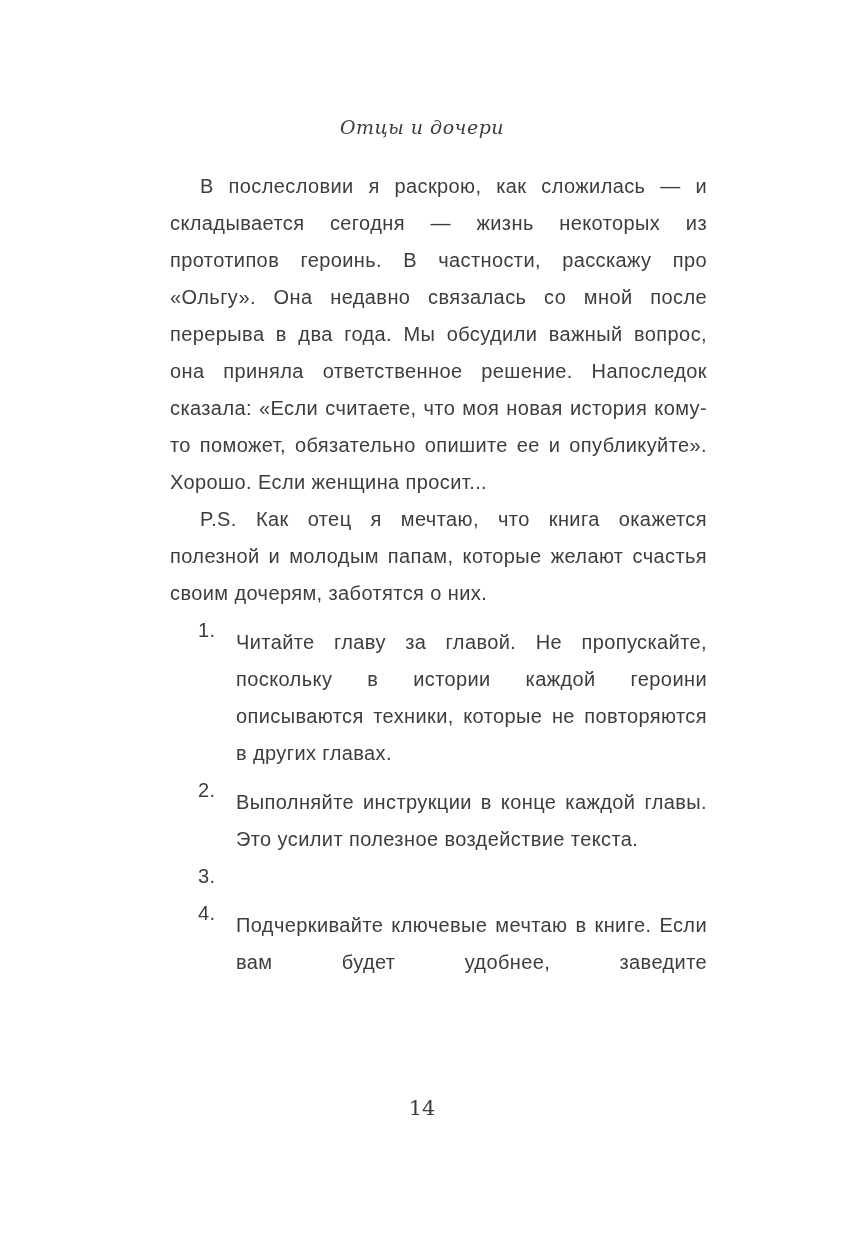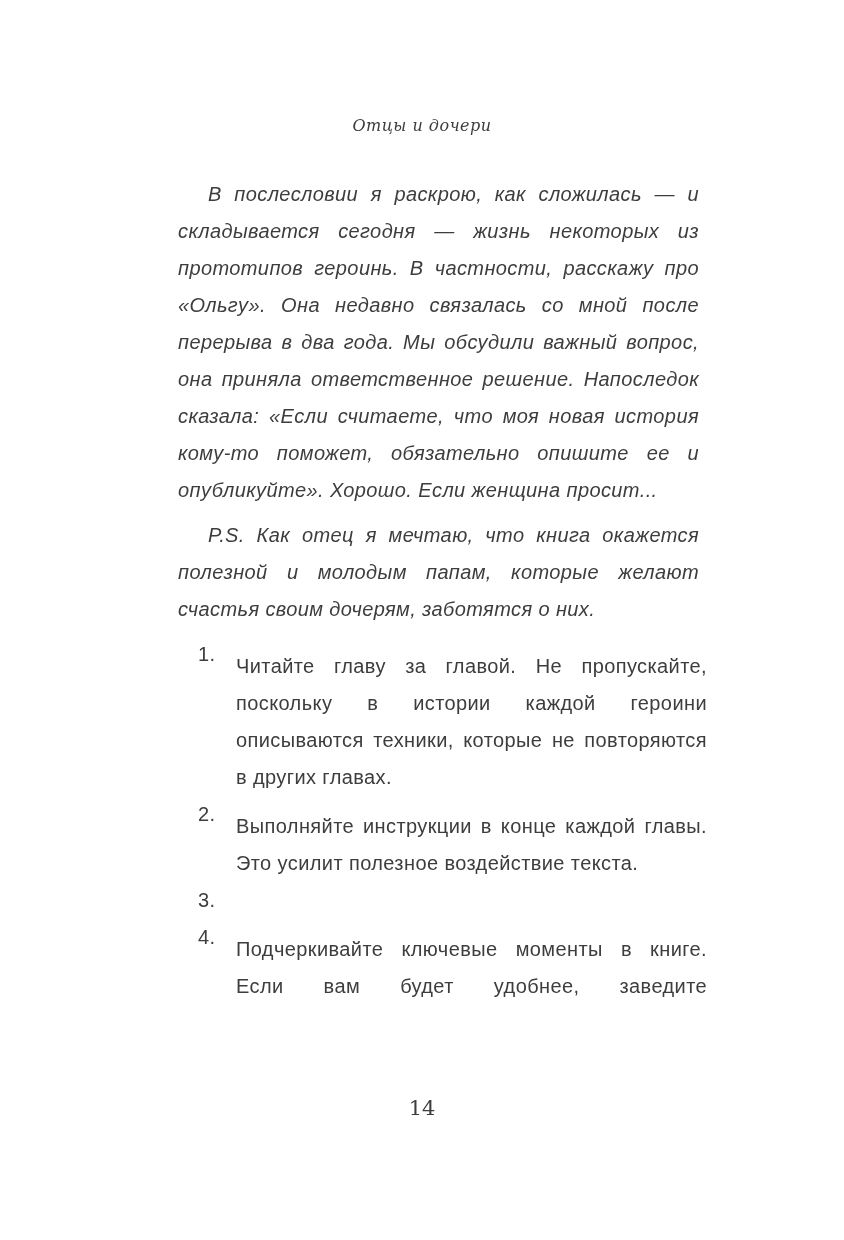--- a/index.html
+++ b/index.html
@@ -17,38 +17,37 @@
     color: #3d3d3d;
   }
   .running-head {
     position: absolute;
     top: 116px;
     left: 0;
     width: 100%;
     text-align: center;
     font-family: "DejaVu Serif", serif;
     font-style: italic;
-    font-size: 16px;
+    font-size: 19px;
     color: #3d3d3d;
     letter-spacing: 0.5px;
   }
   .text-block {
     position: absolute;
     top: 168px;
     left: 170px;
     width: 537px;
     font-size: 20px;
     line-height: 37px;
     letter-spacing: 0.4px;
   }
   .text-block p {
-    margin: 8px;
+    margin: 0;
     text-align: justify;
     text-indent: 30px;
-    font-style: italic;
   }
   .section-intro {
     margin-top: 37px !important;
   }
   .list {
     margin-top: 0;
   }
   .list-item {
     display: flex;
     align-items: flex-start;
@@ -102,21 +101,21 @@
         <span class="li-number">2.</span>
         <span class="li-text">Выполняйте инструкции в конце каждой главы. Это усилит полезное воздействие текста.</span>
       </div>
 
       <div class="list-item">
         <span class="li-number">3.</span>
       </div>
 
       <div class="list-item">
         <span class="li-number">4.</span>
-        <span class="li-text continues">Подчеркивайте ключевые моменты в книге. Если вам будет удобнее, заведите</span>
+        <span class="li-text continues">Подчеркивайте ключевые мечтаю в книге. Если вам будет удобнее, заведите</span>
       </div>
 
     </div>
 
   </div>
 
   <div class="folio">14</div>
 
 </div>
 

